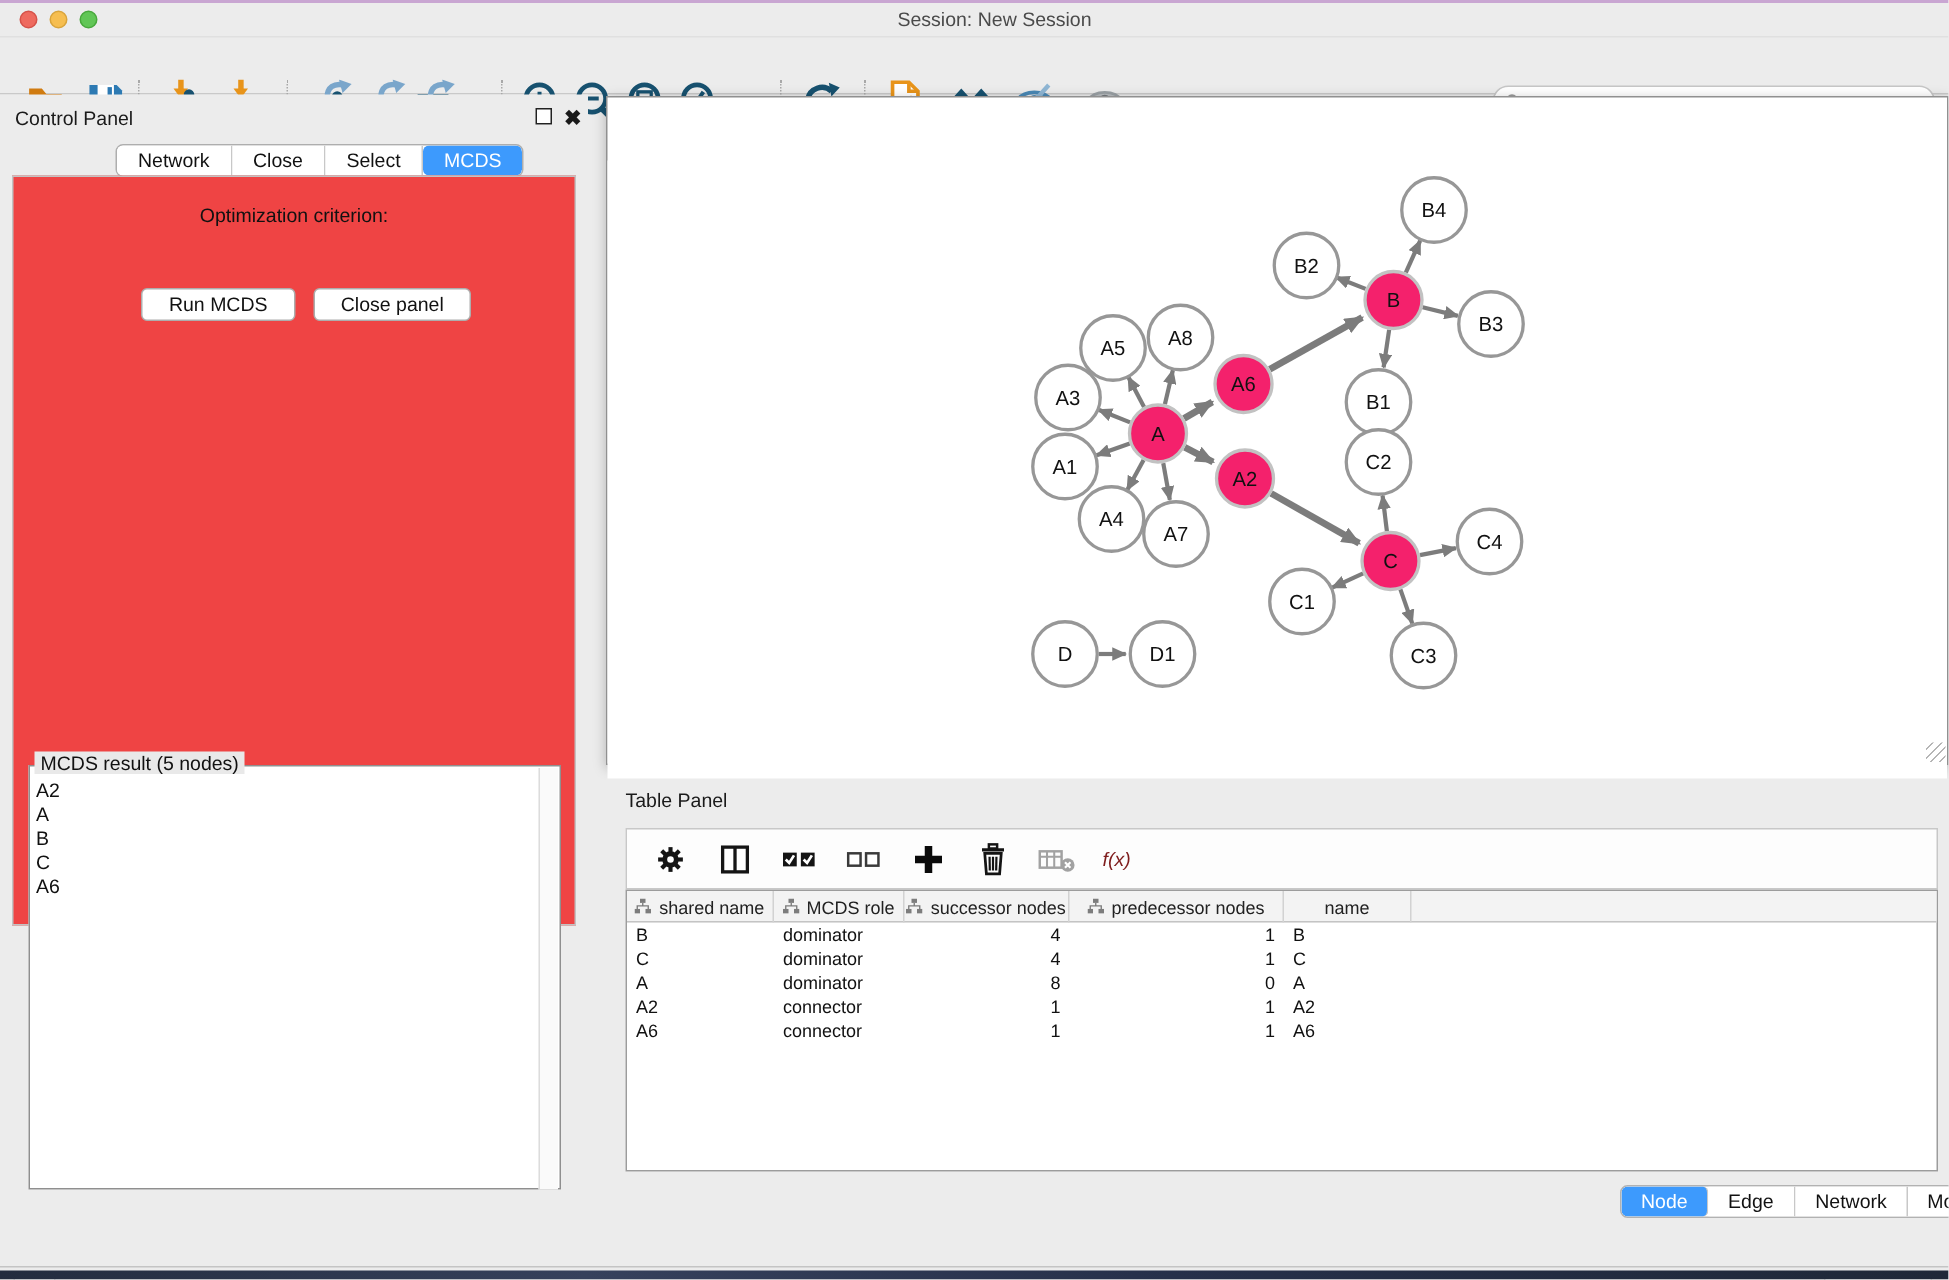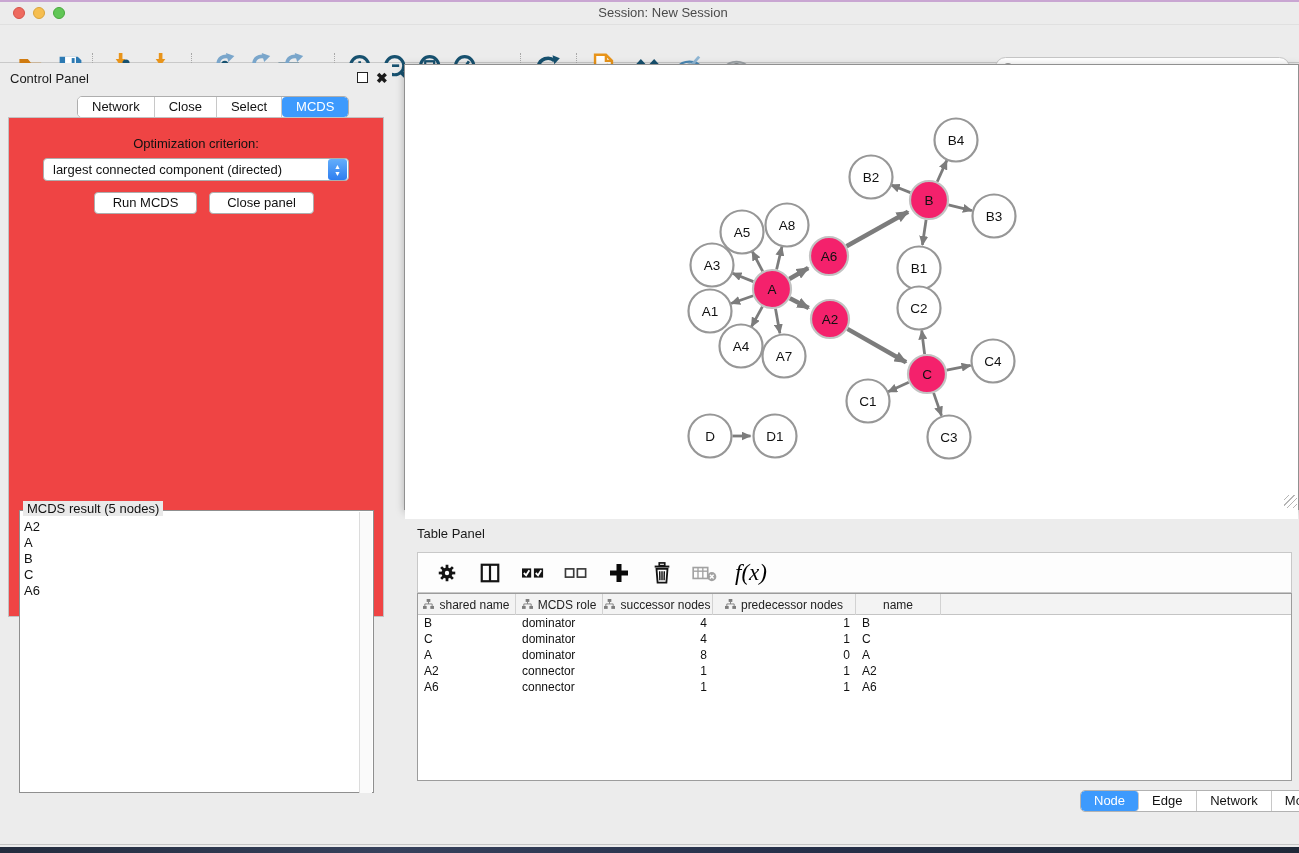--- a/index.html
+++ b/index.html
@@ -49,21 +49,21 @@
   #net-titlebar .title { width:100%; text-align:center; line-height:23px; font-size:12px; color:#222; }
   #net-canvas { position:absolute; left:0; top:23px; width:893px; height:421px; background:#fff;margin-top:19px; }
   #net-grip { position:absolute; right:1px; bottom:1px; width:13px; height:13px;
     background:repeating-linear-gradient(135deg, transparent 0 3px, #b5b5b5 3px 4px); }
 
   
   #table-panel { left:404px; top:519px; width:895px; height:297px; background:#ececec; }
   #tp-header { position:absolute; left:13px; top:7px; font-size:13px; color:#1a1a1a; }
   #tp-toolbar { position:absolute; left:13px; top:33px; width:875px; height:41px; background:#fdfdfd; border:1px solid #c8c8c8; display:flex; align-items:center; gap:17px; padding-left:16px; }
   #tp-toolbar .ticon { display:flex; align-items:center; justify-content:center; width:26px; height:26px; }
-  #fx-label { font-family:Liberation Serif, serif; font-style:italic; font-size:23px; color:#000000; }
+  #fx-label { font-family:Liberation Sans, sans-serif; font-style:italic; font-size:13px; color:#7f1d1d; }
   #node-table { position:absolute; left:13px; top:74px; width:875px; height:188px; background:#fff; border:1px solid #9c9c9c; }
   #nt-headrow { position:absolute; left:0; top:0; width:100%; height:21px; background:#f3f3f3; border-bottom:1px solid #c4c4c4; display:flex; }
   .nt-hcell { height:21px; border-right:1px solid #d2d2d2; display:flex; align-items:center; justify-content:center; gap:5px; font-size:12px; color:#222; }
   .nt-rows { position:absolute; left:0; top:21px; width:100%; }
   .nt-row { display:flex; height:16px; }
   .nt-cell { font-size:12px; color:#111; padding:1px 6px 0 6px; white-space:nowrap; }
   .num { text-align:right; }
   #tp-tabs { position:absolute; left:676px; top:271px; height:22px; display:flex; border:1px solid #b2b2b2; border-radius:5px; background:#fff; overflow:hidden; }
   .tp-tab { font-size:13px; color:#111; padding:0 13px; line-height:20px; border-right:1px solid #c8c8c8; background:#fff; }
   .tp-tab:last-child { border-right:none; }
@@ -277,27 +277,20 @@
   <span class="panel-float abs" style="left:357px;top:9px;"></span>
   <span class="panel-close abs" style="left:376px;top:10px;">✖</span>
   <div id="cp-tabs">
       <div class="cp-tab">Network</div>
       <div class="cp-tab">Close</div>
       <div class="cp-tab">Select</div>
       <div class="cp-tab active">MCDS</div>
     </div>
   <div id="cp-body">
     <div id="opt-label">Optimization criterion:</div>
-    <div id="opt-select">
-      <span class="val">largest connected component (directed)</span>
-      <span class="stepper">
-          <span>▲</span>
-          <span>▼</span>
-        </span>
-    </div>
     <div class="cp-btn" id="run-btn">Run MCDS</div>
     <div class="cp-btn" id="close-btn">Close panel</div>
     <div id="result-box">
       <div id="result-list">
           <div>A2</div>
           <div>A</div>
           <div>B</div>
           <div>C</div>
           <div>A6</div>
         </div>

